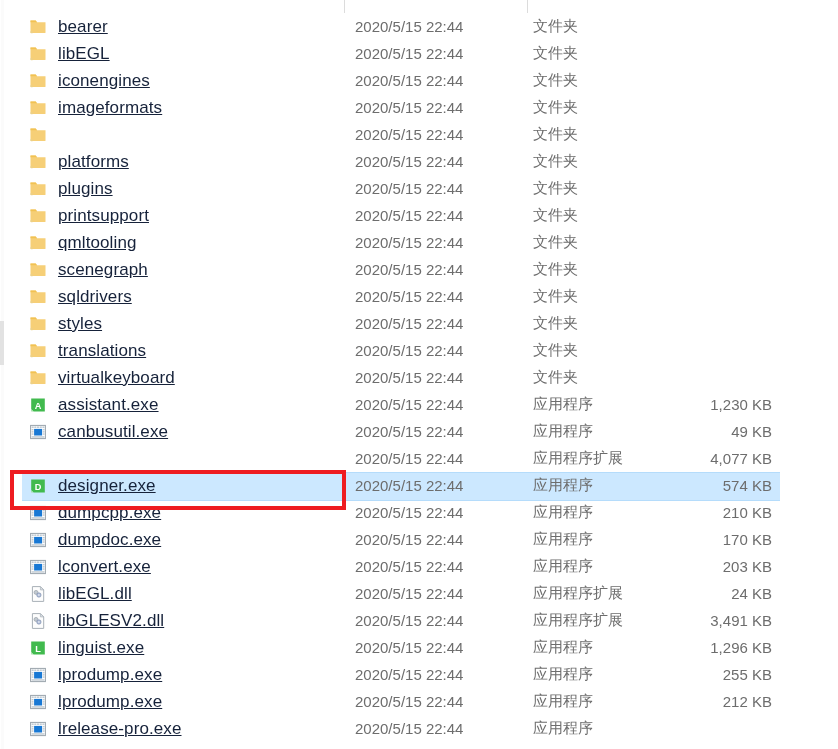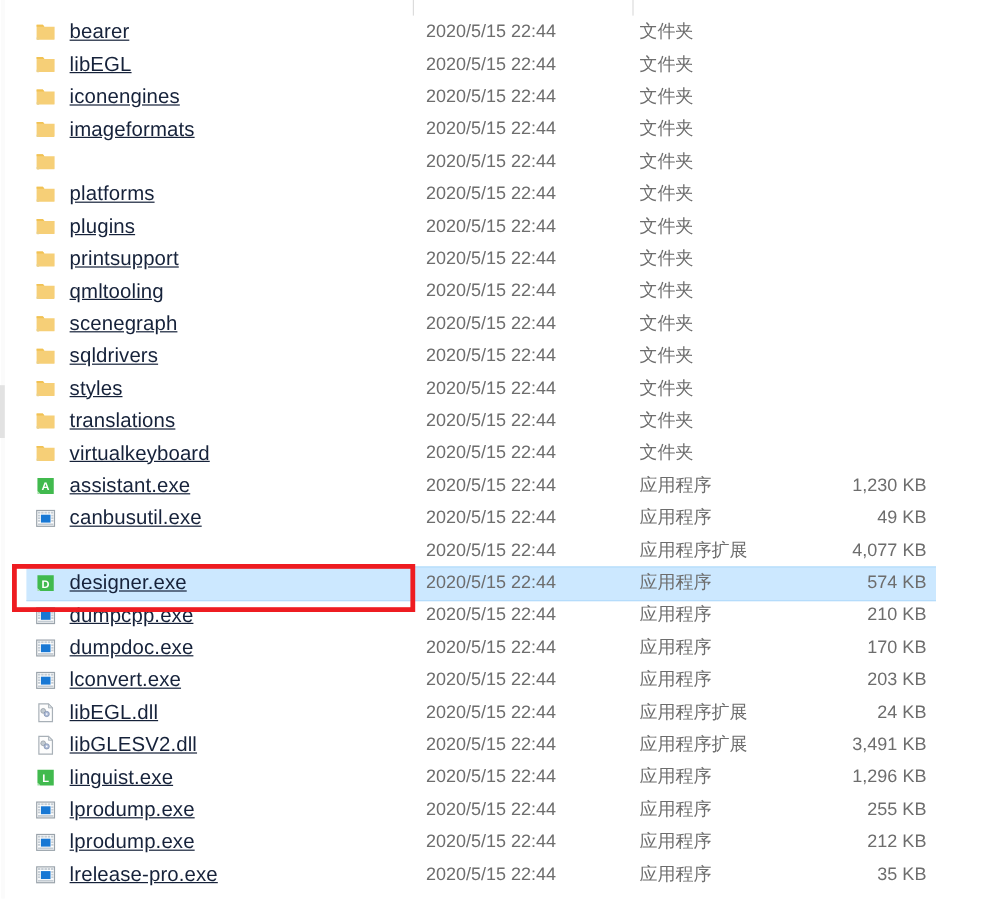--- a/index.html
+++ b/index.html
@@ -604,18 +604,17 @@
               <rect x="14.7" y="6.9" width="1.9" height="1.5" fill="#c4ccd3"></rect>
               <rect x="14.7" y="9.1" width="1.9" height="1.5" fill="#c4ccd3"></rect>
               <rect x="14.7" y="11.3" width="1.9" height="1.5" fill="#c4ccd3"></rect>
               <rect x="3.6" y="14.2" width="12.9" height="1.5" fill="#c4ccd3"></rect>
             </svg>
           </span>
           <span class="name-text">lrelease-pro.exe</span>
         </div>
         <div class="cell-date">2020/5/15 22:44</div>
         <div class="cell-type">应用程序</div>
-        <div class="cell-size">35 KB</div>
       </div>
     </div>
 
   <div class="red-box" style="border-color: rgb(238, 28, 33);"></div>
 </div>
 
 </body></html>

